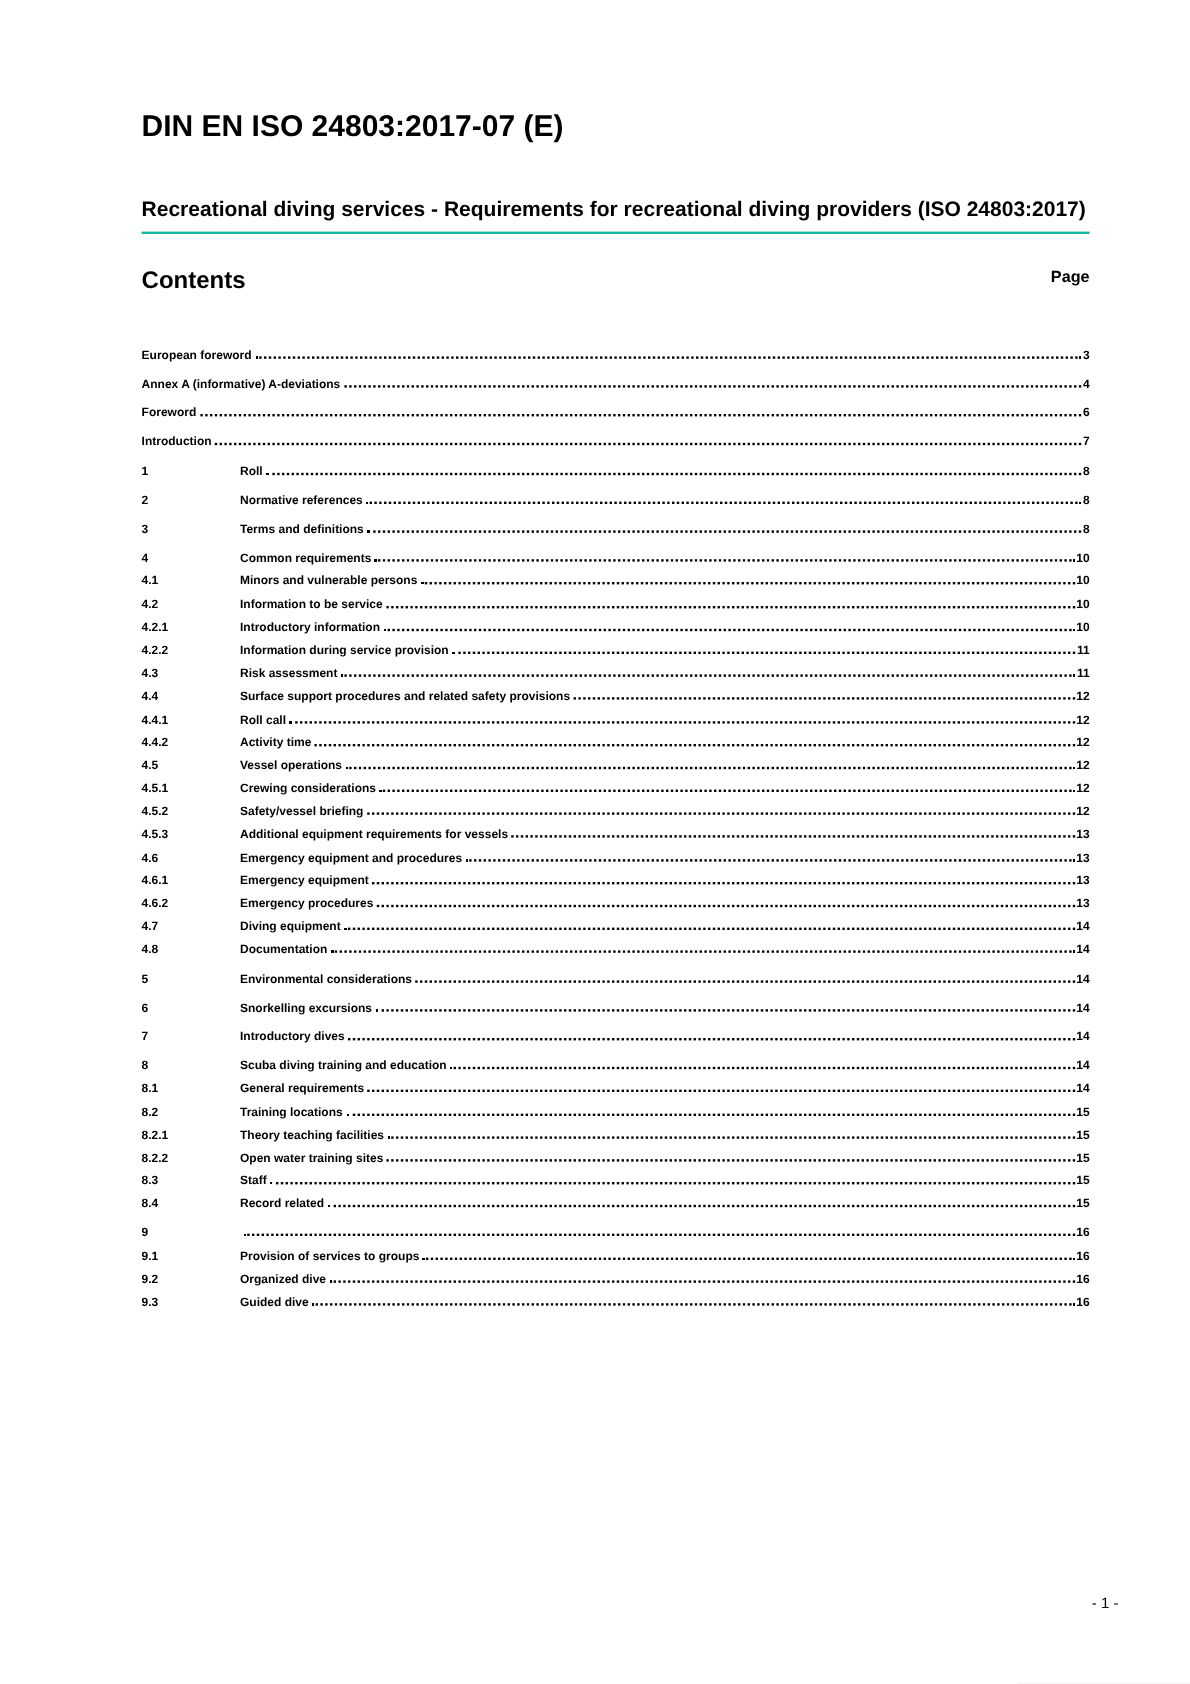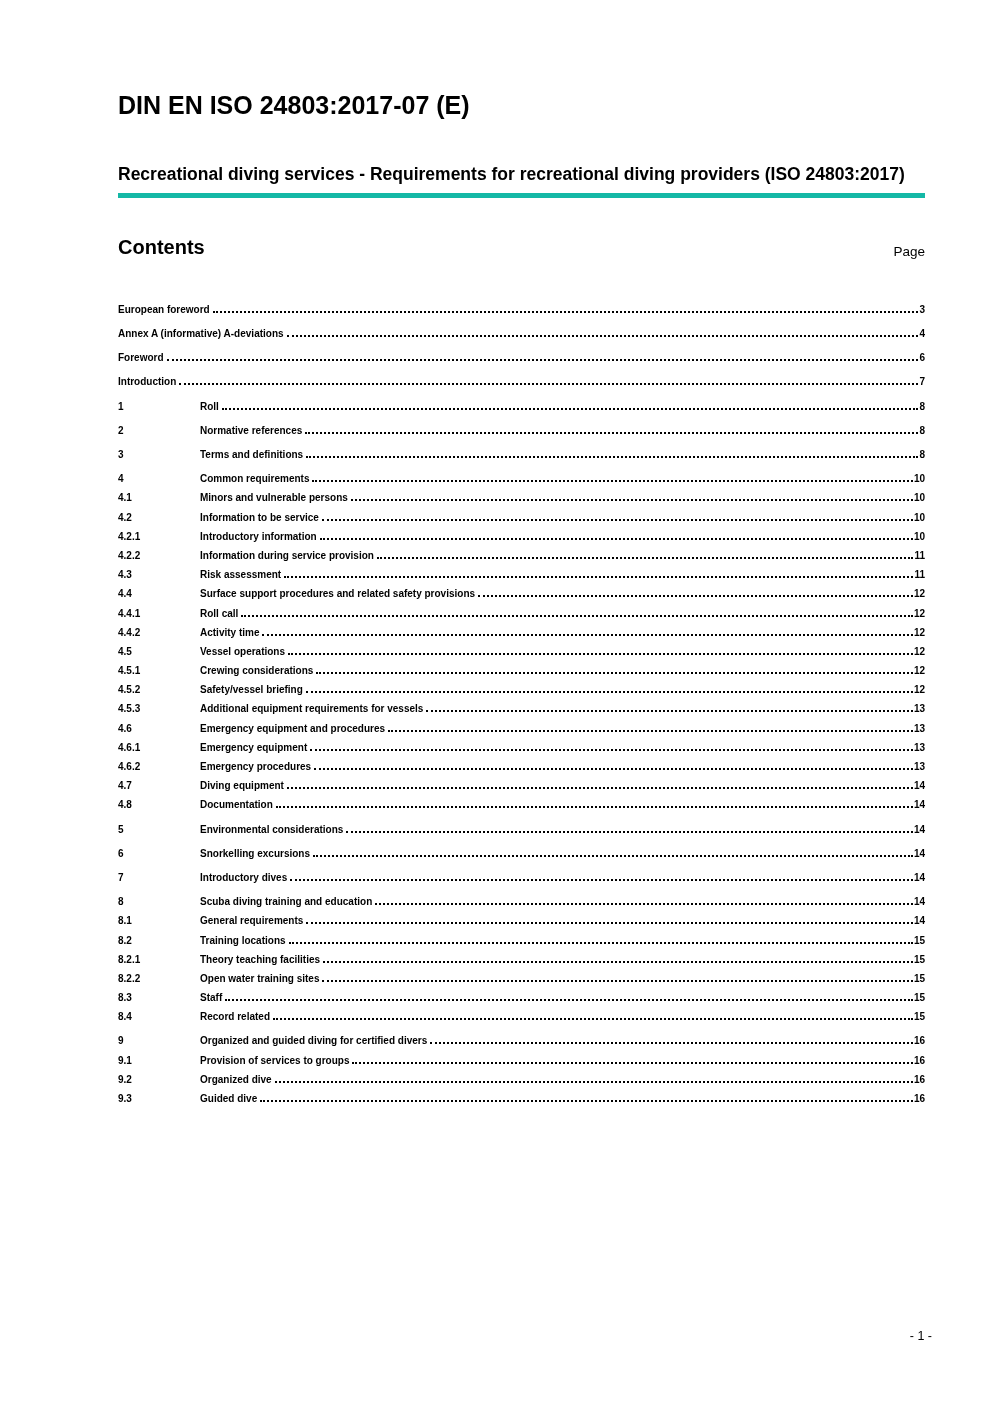--- a/index.html
+++ b/index.html
@@ -9,50 +9,50 @@
     width: 992px;
     height: 1403px;
     background: #ffffff;
     color: #000000;
     font-family: "Liberation Sans", "DejaVu Sans", sans-serif;
     overflow: hidden;
     margin: 0 auto;
   }
   .content {
     padding-left: 118px;
-    padding-right: 67px; 
+    padding-right: 84px; 
   }
   .doc-code {
     margin-top: 90px;
     font-size: 25px;
     font-weight: bold;
     line-height: 1.2;
     letter-spacing: 0px;
   }
   .doc-title {
     margin-top: 44px;
     font-size: 17.5px;
     font-weight: bold;
     line-height: 1.25;
     padding-bottom: 7px;
-    border-bottom: 5px solid #14b8a6;
+    border-bottom: 2px solid #14b8a6;
   }
   .contents-bar {
-    margin-top: 38px;
+    margin-top: 28px;
     display: flex;
     justify-content: space-between;
-    align-items: flex-end;
+    align-items: flex-start;
   }
   .contents-heading {
     font-size: 20px;
     font-weight: bold;
   }
   .page-col-label {
     font-size: 13.5px;
-    font-weight: normal;
+    font-weight: bold;
   }
   .toc {
     margin-top: 41px;
   }
   .toc-row {
     display: flex;
     align-items: baseline;
     font-size: 10px;
     font-weight: bold;
     line-height: 19.2px;
@@ -306,21 +306,20 @@
     <span class="toc-page">15</span>
   </div>
         <div class="toc-row">
     <span class="toc-num">8.4</span>
     <span class="toc-title">Record related</span>
     <span class="toc-leader"></span>
     <span class="toc-page">15</span>
   </div>
         <div class="toc-row group-start">
     <span class="toc-num">9</span>
-    <span class="toc-title">Organized and guided diving for certified divers</span>
     <span class="toc-leader"></span>
     <span class="toc-page">16</span>
   </div>
         <div class="toc-row">
     <span class="toc-num">9.1</span>
     <span class="toc-title">Provision of services to groups</span>
     <span class="toc-leader"></span>
     <span class="toc-page">16</span>
   </div>
         <div class="toc-row">

